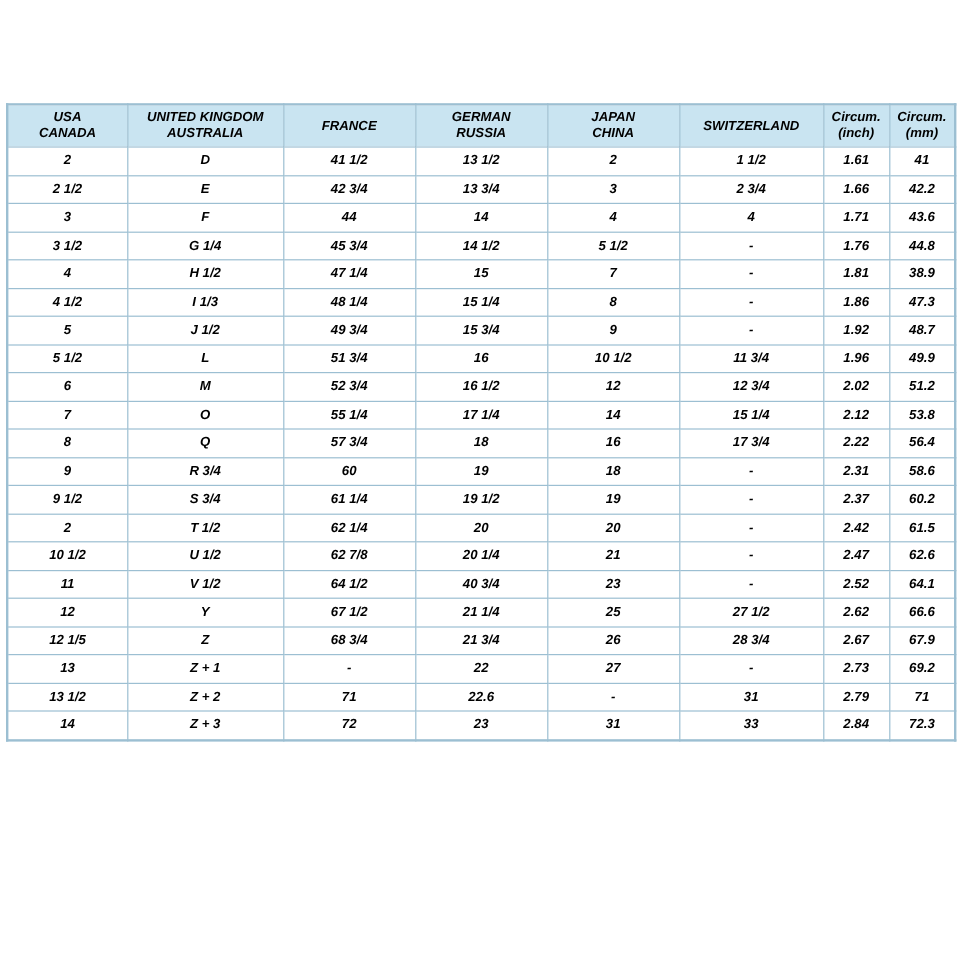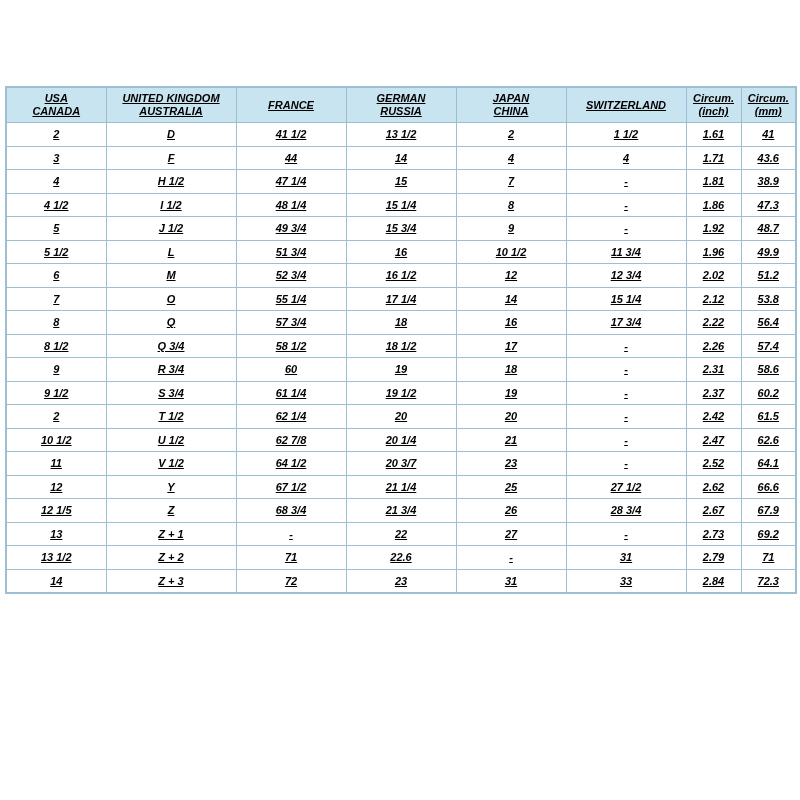--- a/index.html
+++ b/index.html
@@ -13,21 +13,20 @@
     background:#ffffff;
     font-family:"Liberation Sans", sans-serif;
     position:relative;
     overflow:hidden;
   }
   .table-wrap{
     position:absolute;
     left:5px;
     top:86px;
     width:790px;
-    text-decoration:underline;
   }
   table{
     border-collapse:collapse;
     table-layout:fixed;
     width:790px;
     font-style:italic;
     font-weight:bold;
     font-size:11px;
     color:var(--text);
     border:2px solid var(--border);
@@ -113,42 +112,62 @@
           <td>2</td>
           <td>D</td>
           <td>41 1/2</td>
           <td>13 1/2</td>
           <td>2</td>
           <td>1 1/2</td>
           <td>1.61</td>
           <td>41</td>
         </tr>
         <tr>
+          <td>2 1/2</td>
+          <td>E</td>
+          <td>42 3/4</td>
+          <td>13 3/4</td>
+          <td>3</td>
+          <td>2 3/4</td>
+          <td>1.66</td>
+          <td>42.2</td>
+        </tr>
+        <tr>
           <td>3</td>
           <td>F</td>
           <td>44</td>
           <td>14</td>
           <td>4</td>
           <td>4</td>
           <td>1.71</td>
           <td>43.6</td>
         </tr>
         <tr>
+          <td>3 1/2</td>
+          <td>G 1/4</td>
+          <td>45 3/4</td>
+          <td>14 1/2</td>
+          <td>5 1/2</td>
+          <td>-</td>
+          <td>1.76</td>
+          <td>44.8</td>
+        </tr>
+        <tr>
           <td>4</td>
           <td>H 1/2</td>
           <td>47 1/4</td>
           <td>15</td>
           <td>7</td>
           <td>-</td>
           <td>1.81</td>
           <td>38.9</td>
         </tr>
         <tr>
           <td>4 1/2</td>
-          <td>I 1/2</td>
+          <td>I 1/3</td>
           <td>48 1/4</td>
           <td>15 1/4</td>
           <td>8</td>
           <td>-</td>
           <td>1.86</td>
           <td>47.3</td>
         </tr>
         <tr>
           <td>5</td>
           <td>J 1/2</td>
@@ -193,30 +212,20 @@
           <td>8</td>
           <td>Q</td>
           <td>57 3/4</td>
           <td>18</td>
           <td>16</td>
           <td>17 3/4</td>
           <td>2.22</td>
           <td>56.4</td>
         </tr>
         <tr>
-          <td>8 1/2</td>
-          <td>Q 3/4</td>
-          <td>58 1/2</td>
-          <td>18 1/2</td>
-          <td>17</td>
-          <td>-</td>
-          <td>2.26</td>
-          <td>57.4</td>
-        </tr>
-        <tr>
           <td>9</td>
           <td>R 3/4</td>
           <td>60</td>
           <td>19</td>
           <td>18</td>
           <td>-</td>
           <td>2.31</td>
           <td>58.6</td>
         </tr>
         <tr>
@@ -246,21 +255,21 @@
           <td>20 1/4</td>
           <td>21</td>
           <td>-</td>
           <td>2.47</td>
           <td>62.6</td>
         </tr>
         <tr>
           <td>11</td>
           <td>V 1/2</td>
           <td>64 1/2</td>
-          <td>20 3/7</td>
+          <td>40 3/4</td>
           <td>23</td>
           <td>-</td>
           <td>2.52</td>
           <td>64.1</td>
         </tr>
         <tr>
           <td>12</td>
           <td>Y</td>
           <td>67 1/2</td>
           <td>21 1/4</td>

